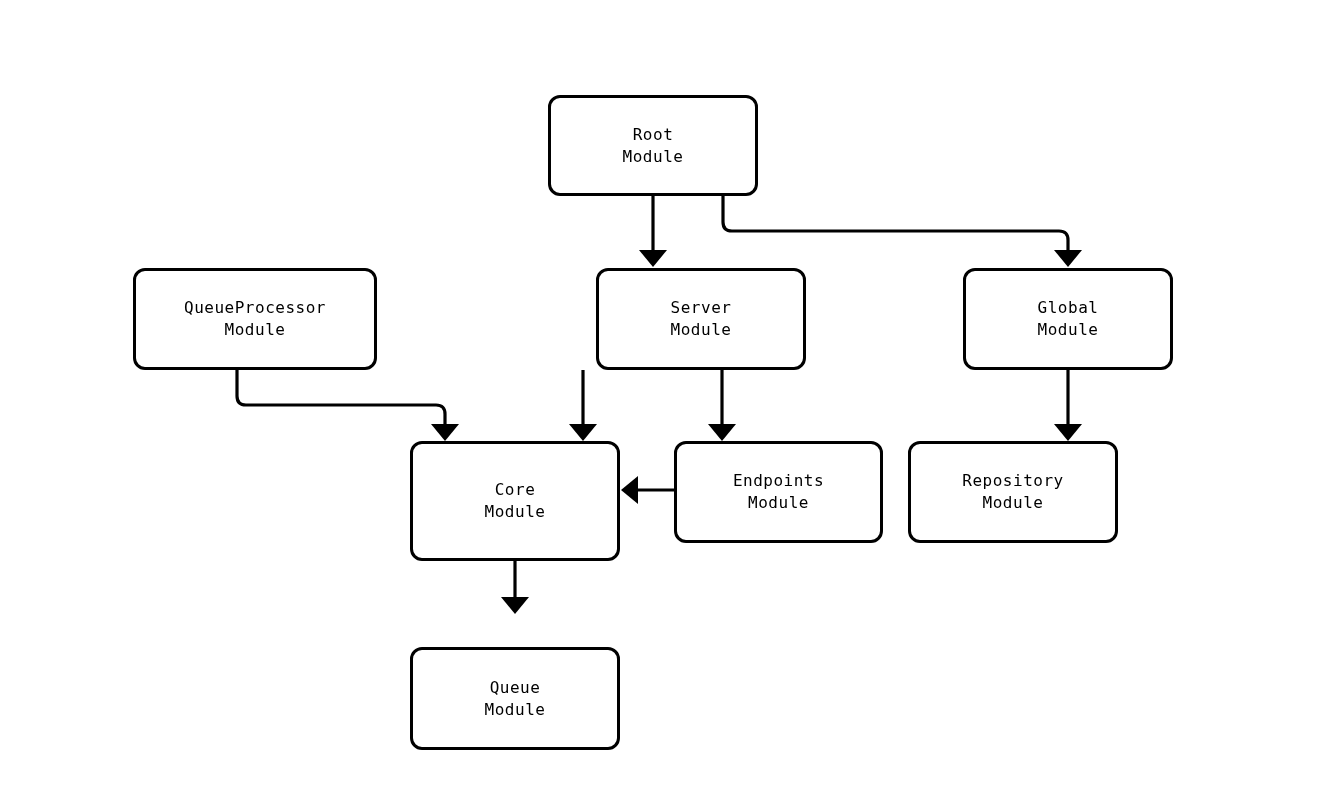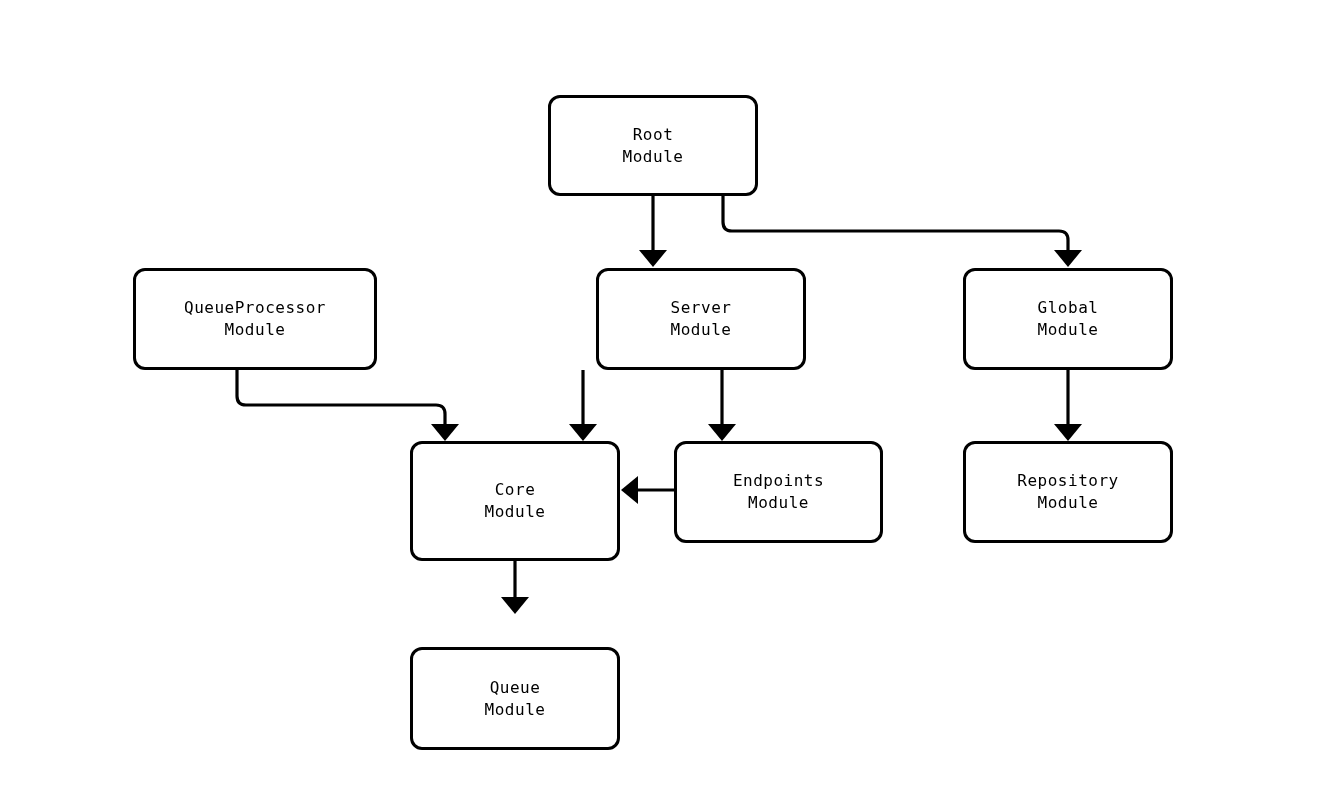--- a/index.html
+++ b/index.html
@@ -100,21 +100,21 @@
   <div class="node" style="left:410px; top:441px; width:210px; height:120px;">
     <span class="node-line">Core</span>
     <span class="node-line">Module</span>
   </div>
 
   <div class="node" style="left:674px; top:441px; width:209px; height:102px;">
     <span class="node-line">Endpoints</span>
     <span class="node-line">Module</span>
   </div>
 
-  <div class="node" style="left:963px; top:441px; width:210px; height:102px;">
+  <div class="node" style="left:908px; top:441px; width:210px; height:102px;">
     <span class="node-line">Repository</span>
     <span class="node-line">Module</span>
   </div>
 
   <div class="node" style="left:410px; top:614px; width:210px; height:103px;margin-top:33px;">
     <span class="node-line">Queue</span>
     <span class="node-line">Module</span>
   </div>
 
 </div>

